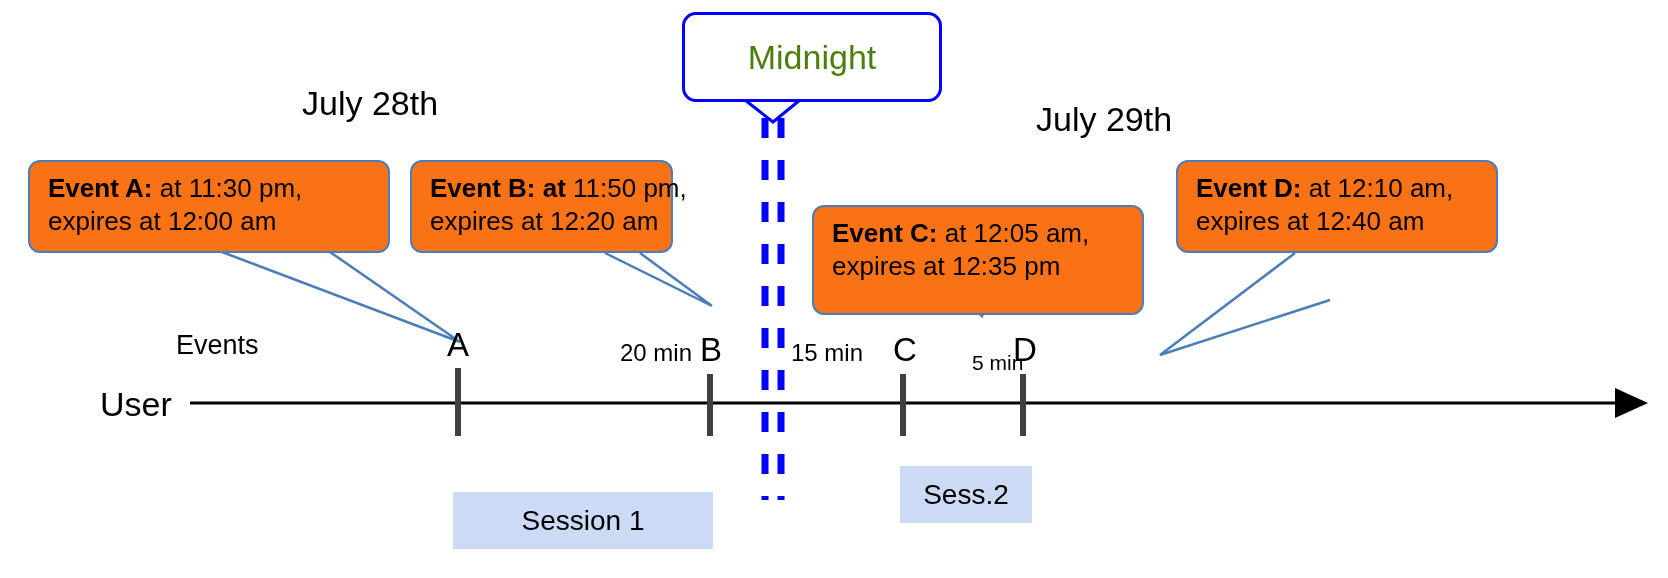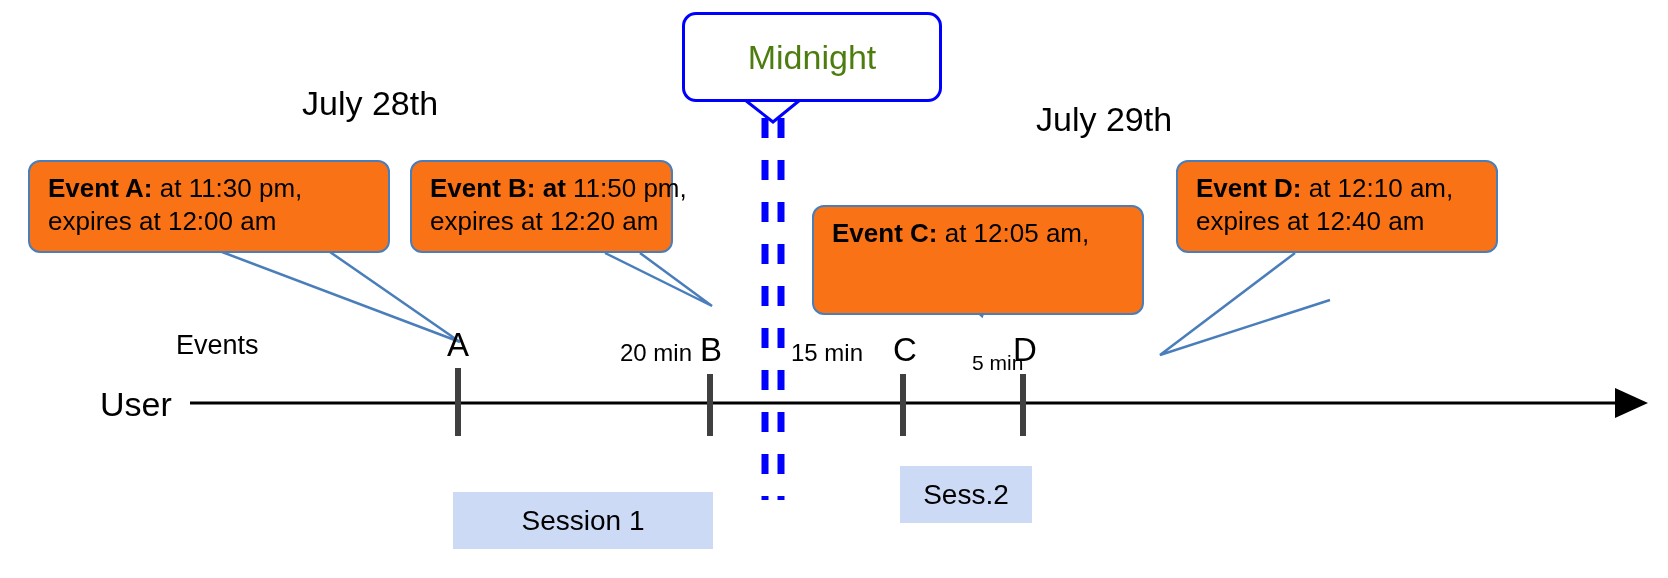--- a/index.html
+++ b/index.html
@@ -124,20 +124,21 @@
     <span class="line2">expires at 12:00 am</span>
   </div>
 
   <div class="callout" style="left:410px; top:160px; width:263px; height:93px;">
     <span class="b">Event B: at</span><span> 11:50 pm,</span>
     <span class="line2">expires at 12:20 am</span>
   </div>
 
   <div class="callout" style="left:812px; top:160px; width:332px; height:110px;margin-top:45px;">
     <span class="b">Event C:</span><span> at 12:05 am,</span>
+    <span class="line2">expires at 12:35 pm</span>
   </div>
 
   <div class="callout" style="left:1176px; top:160px; width:322px; height:93px;">
     <span class="b">Event D:</span><span>  at 12:10 am,</span>
     <span class="line2">expires at 12:40 am</span>
   </div>
 
   <div class="lbl row-name" style="left:176px; top:330px;">Events</div>
   <div class="lbl axis-name" style="left:100px; top:385px;">User</div>
 

